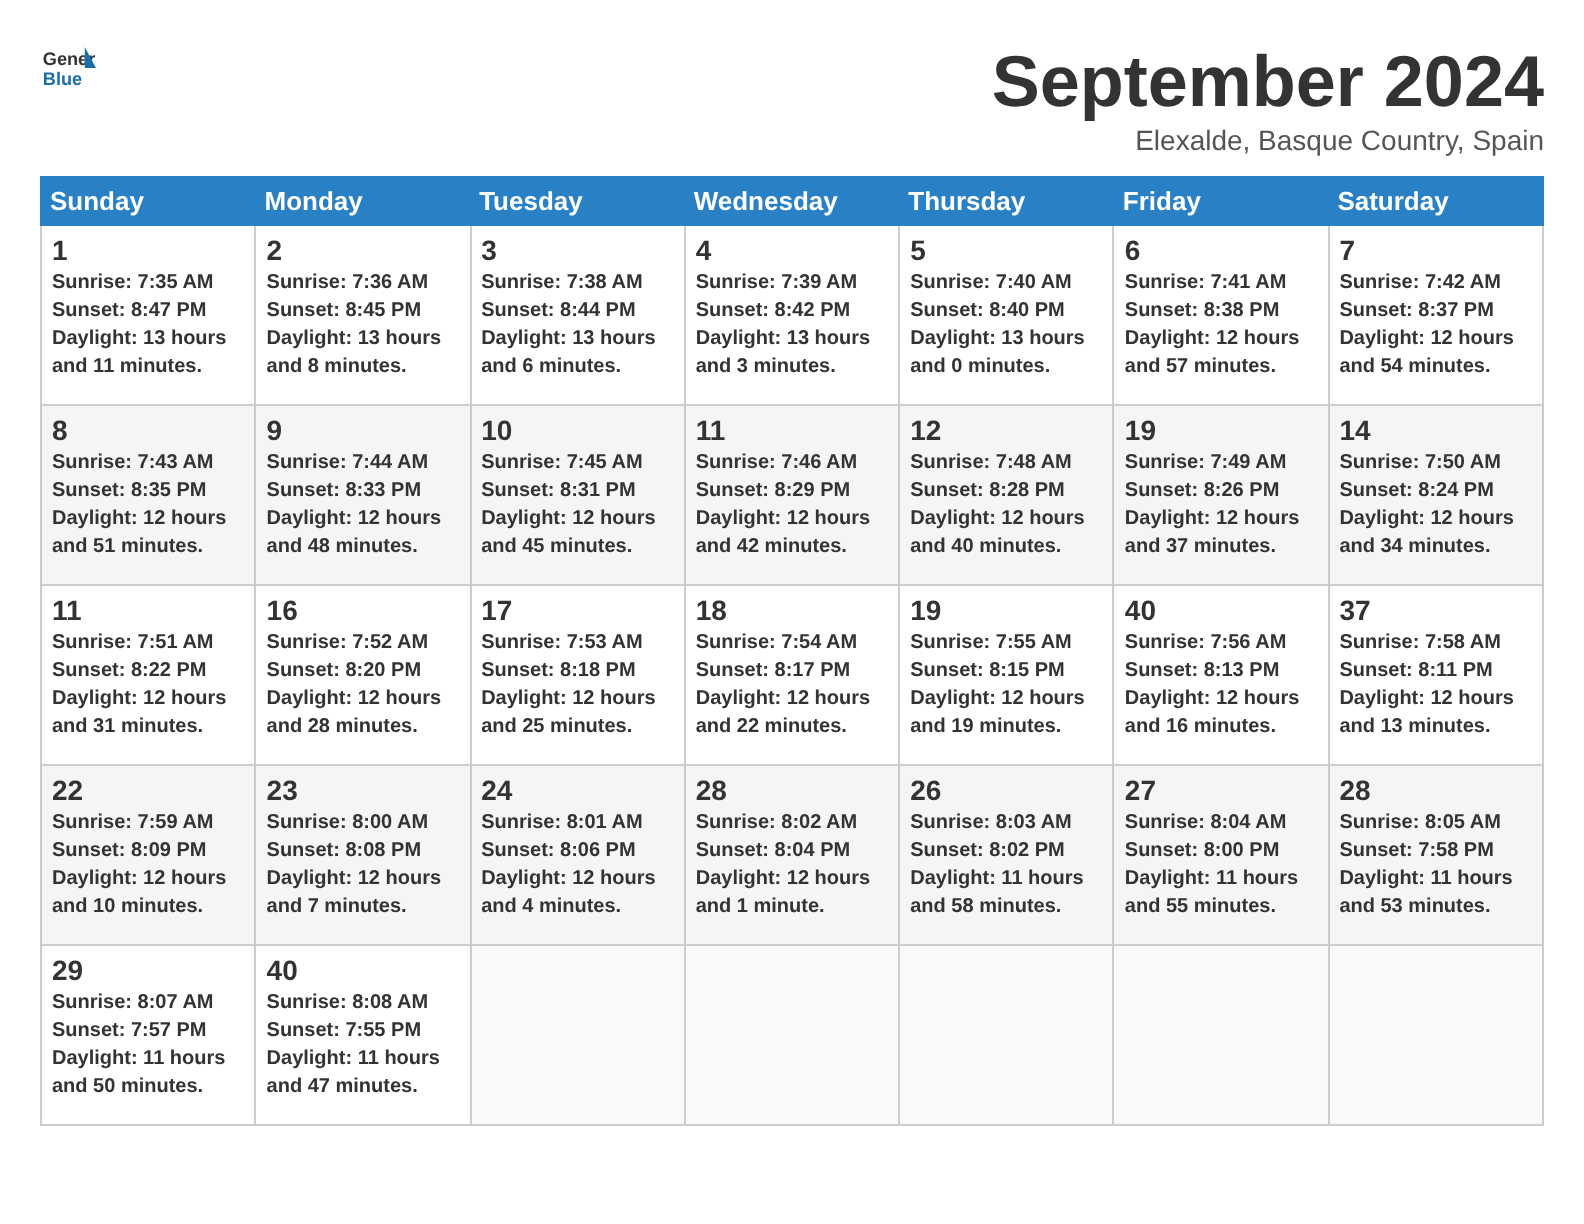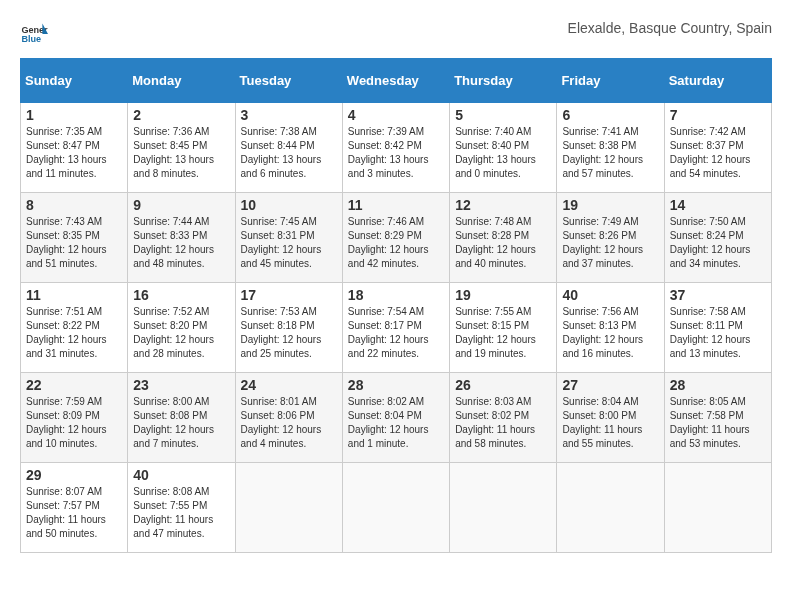--- a/index.html
+++ b/index.html
@@ -41,21 +41,21 @@
     table {
       width: 100%;
       border-collapse: collapse;
       table-layout: fixed;
     }
     thead tr th {
       background-color: #2980c4;
       color: #fff;
       font-size: 13px;
       font-weight: bold;
-      padding: 14px 4px;
+      padding: 4px 4px;
       text-align: left;
       border: 1px solid #2980c4;
     }
     tbody tr td {
       vertical-align: top;
       border: 1px solid #ccc;
       padding: 4px 5px;
       font-size: 10.5px;
       color: #333;
       height: 90px;
@@ -67,37 +67,39 @@
     .day-num {
       font-size: 14px;
       font-weight: bold;
       display: block;
       margin-bottom: 2px;
     }
     .day-info {
       font-size: 10px;
       line-height: 1.4;
       color: #333;
+      font-weight: bold;
     }
     .empty-cell {
       background: #f9f9f9 !important;
     }
   </style>
 </head>
 <body>
 
 <div class="header">
   <div class="logo">
     <svg class="logo-icon" viewBox="0 0 40 40">
       <text x="2" y="18" font-size="13" font-weight="bold" fill="#333">General</text>
       <text x="2" y="32" font-size="13" font-weight="bold" fill="#1a6fa8">Blue</text>
       <polygon points="32,5 40,20 32,20" fill="#1a6fa8"></polygon>
     </svg>
   </div>
   <div class="title-block">
+    <div class="month-title">September 2024</div>
     <div class="location">Elexalde, Basque Country, Spain</div>
   </div>
 </div>
 
 <table>
   <thead>
     <tr>
     <th>Sunday</th>
         <th>Monday</th>
         <th>Tuesday</th>

